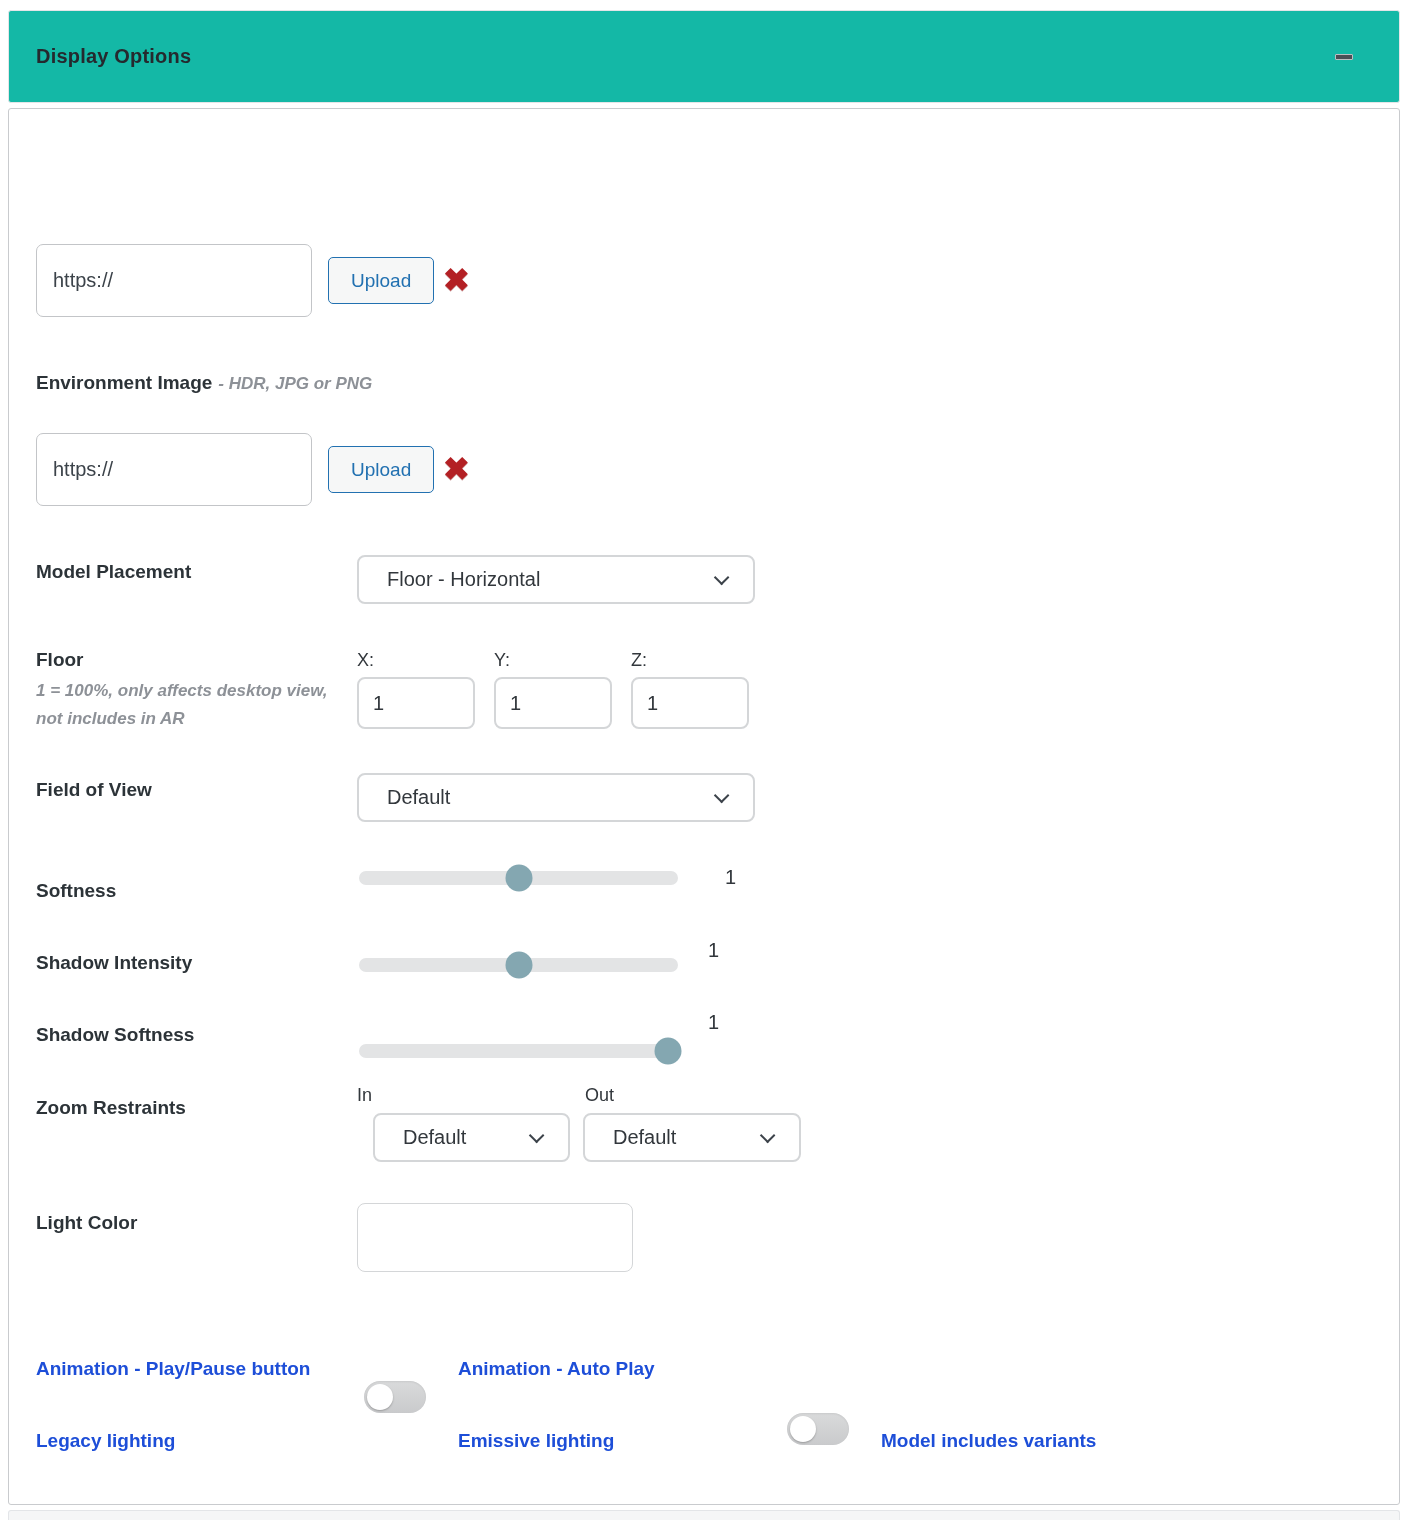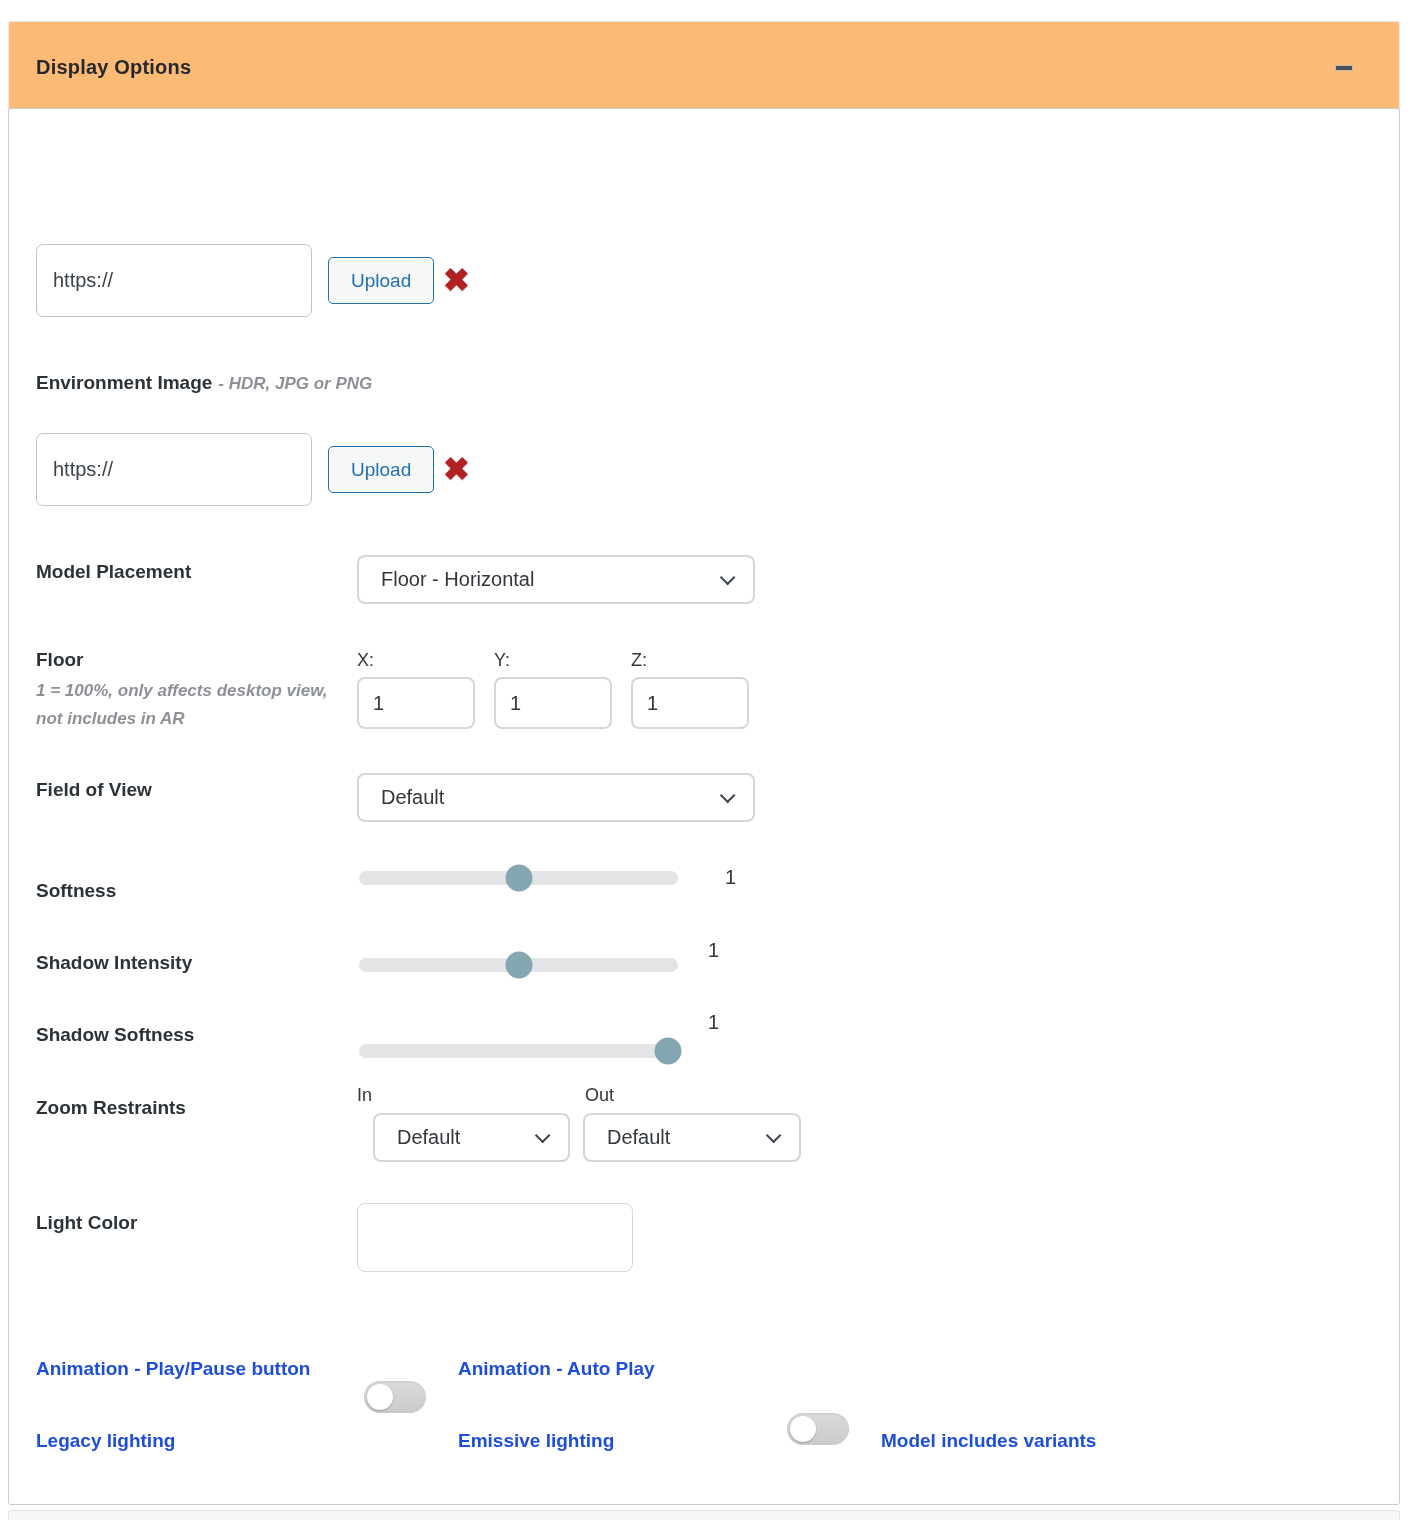--- a/index.html
+++ b/index.html
@@ -1,23 +1,22 @@
 <!DOCTYPE html>
 <html><head>
 <meta charset="utf-8">
 <style>
   * { margin:0; padding:0; box-sizing:border-box; }
   html,body { width:1410px; height:1520px; background:#fff; font-family:"Liberation Sans", sans-serif; color:#2c3338; }
 
   .accordion-header {
     position:absolute; left:8px; top:10px; width:1392px; height:93px;
-    background:#fdba74; border:1px solid #e3e5e8; border-radius:3px;
+    background:#14b8a6; border:1px solid #e3e5e8; border-radius:3px;
     display:flex; align-items:center; justify-content:space-between;
     padding:0 42px 0 27px;
-    margin-top:11px;
   }
   .accordion-title { font-size:20px; font-weight:bold; color:#25292e; letter-spacing:.2px; }
   .collapse-btn { width:26px; height:22px; display:flex; align-items:center; justify-content:center; cursor:pointer; background:transparent; border:none; }
   .minus-glyph { width:18px; height:6px; background:#4a4f55; border:1px solid #bcbfc2; border-radius:1px; }
 
   .panel {
     position:absolute; left:8px; top:108px; width:1392px; height:1397px;
     background:#fff; border:1px solid #c9cbce; border-radius:3px;
   }
   .panel-inner { position:relative; width:100%; height:100%; }
@@ -37,21 +36,21 @@
     height:47px; padding:0 22px; background:#f6f7f7;
     border:1.5px solid #2271b1; border-radius:5px; color:#2271b1;
     font-family:"Liberation Sans", sans-serif; font-size:19px; cursor:pointer;
   }
   .remove-x { font-size:32px; font-weight:bold; color:#b32024; line-height:1; cursor:pointer;
     text-shadow:0 1px 0 rgba(120,0,0,.35); }
 
   .select-box {
     background:#fff; border:2px solid #d4d6d8; border-radius:8px;
     display:flex; align-items:center; justify-content:space-between;
-    padding:0 22px; font-size:20px; color:#32373c; cursor:pointer;
+    padding:0 28px; font-size:20px; color:#32373c; cursor:pointer;
   }
   .chevron { width:11px; height:11px; border-right:2.5px solid #3c434a; border-bottom:2.5px solid #3c434a;
     transform:rotate(45deg) translateY(-3px); margin-left:12px; flex:0 0 auto; }
 
   .mini-label { font-size:18px; color:#32373c; }
   .xyz-input {
     width:118px; height:52px; border:2px solid #d4d6d8; border-radius:8px;
     font-family:"Liberation Sans", sans-serif; font-size:20px; color:#32373c;
     padding:0 14px; outline:none;
   }

